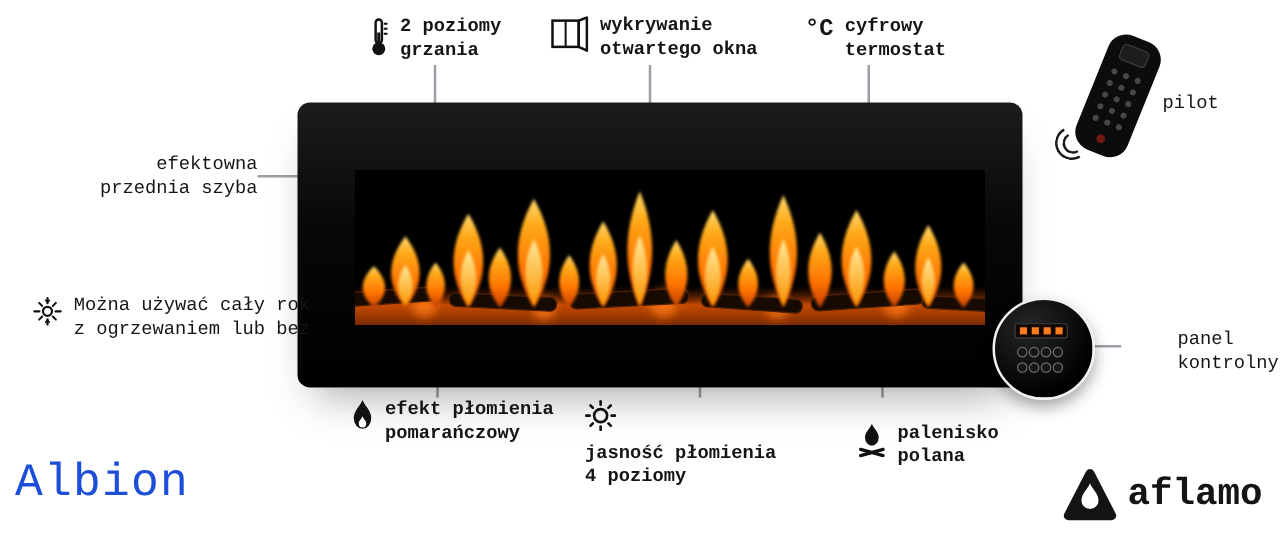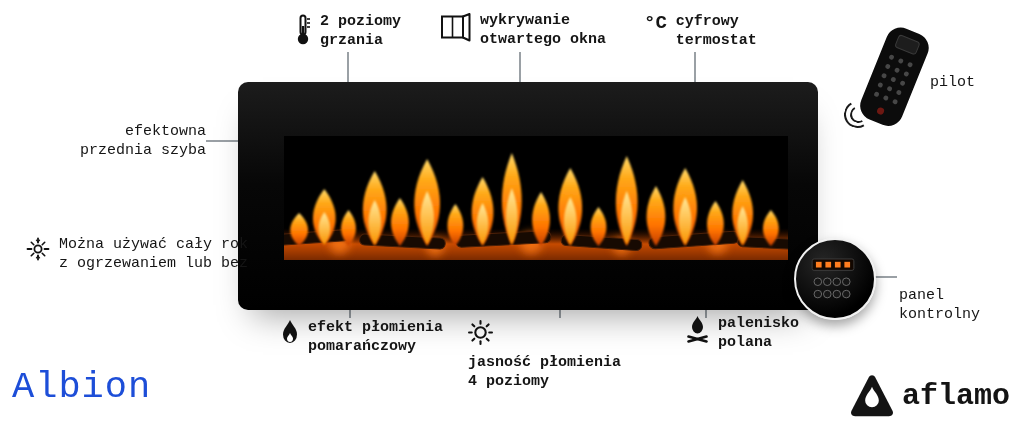--- a/index.html
+++ b/index.html
@@ -265,21 +265,21 @@
             <line x1="12" y1="20.4" x2="12" y2="23"></line>
           <line x1="1" y1="12" x2="3.6" y2="12"></line>
             <line x1="20.4" y1="12" x2="23" y2="12"></line>
         </g>
       </svg>
     </span>
     <span class="lbl">jasność płomienia
 4 poziomy</span>
   </div>
 
-  <div class="callout w600" style="left:686px;top:315px;">
+  <div class="callout w600" style="left:686px;top:338px;">
     <span class="ico">
       <svg width="23" height="27" viewBox="0 0 23 27">
         <path d="M11.5 0 C13 4 17 6.5 17 11 A5.5 6.5 0 1 1 6 11 C6 6.5 10 4 11.5 0 Z" fill="#111"></path>
         <g stroke="#111" stroke-width="2.6" stroke-linecap="round">
           <line x1="2.5" y1="20.5" x2="20.5" y2="25.5"></line>
           <line x1="2.5" y1="25.5" x2="20.5" y2="20.5"></line>
         </g>
       </svg>
     </span>
     <span class="lbl">palenisko
@@ -300,21 +300,21 @@
           <circle cx="33" cy="44" r="4"></circle>
           <circle cx="43" cy="44" r="4"></circle>
           <circle cx="53" cy="44" r="4"></circle>
         <circle cx="23" cy="57" r="4"></circle>
           <circle cx="33" cy="57" r="4"></circle>
           <circle cx="43" cy="57" r="4"></circle>
           <circle cx="53" cy="57" r="4"></circle>
       </g>
     </svg>
   </div>
-  <div class="callout w400" style="left:899px;top:263px;margin-top:24px;">
+  <div class="callout w400" style="left:942px;top:263px;">
     <span class="lbl">panel
 kontrolny</span>
   </div>
 
   <div class="product-name">Albion</div>
   <div class="brand">
     <span class="ico">
       <svg width="46" height="46" viewBox="0 0 64 64">
         <path d="M32 3 C34 3 35.5 4.2 36.6 6.2 L60.5 52.5 C62.5 56.5 60 60 55.5 60 L8.5 60 C4 60 1.5 56.5 3.5 52.5 L27.4 6.2 C28.5 4.2 30 3 32 3 Z" fill="#141414"></path>
         <path d="M32 19 C35 26.5 41.5 30.5 41.5 38.5 A9.5 9 0 1 1 22.5 38.5 C22.5 30.5 29 26.5 32 19 Z" fill="#fff"></path>

